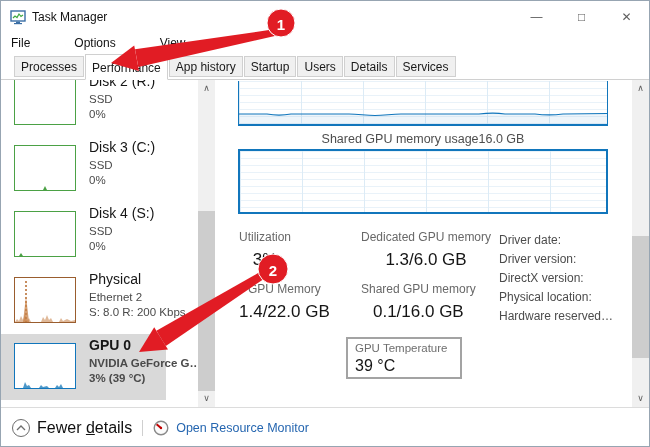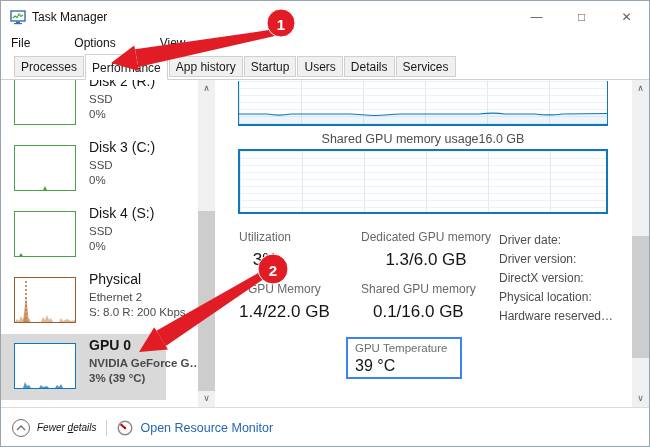--- a/index.html
+++ b/index.html
@@ -54,31 +54,31 @@
   .chart-header{position:absolute;left:238px;top:131px;width:368px;display:flex;justify-content:center;
     font-size:12.5px;color:#4e4e4e;}
   .chart2{position:absolute;left:237px;top:148px;width:370px;height:65px;box-sizing:border-box;border:2px solid #1176bc;}
 
   
   .stat{position:absolute;text-align:center;}
   .stat .lbl{font-size:12px;color:#686868;margin-bottom:6px;white-space:nowrap;}
   .stat .val{font-size:17px;color:#151515;white-space:nowrap;}
   .info-block{position:absolute;left:498px;top:230px;font-size:12px;color:#4c4c4c;line-height:19px;white-space:nowrap;}
   .temp-box{position:absolute;left:345px;top:336px;width:116px;height:42px;box-sizing:border-box;
-    border:2px solid #3b82f6;padding:3px 0 0 7px;background:#fff;}
+    border:2px solid #a3a3a3;padding:3px 0 0 7px;background:#fff;}
   .temp-box .lbl{font-size:11.5px;color:#6e6e6e;margin-bottom:3px;}
   .temp-box .val{font-size:16px;color:#151515;}
 
   
   .footer{position:absolute;left:0;right:0;top:406px;height:39px;border-top:1px solid #dcdcdc;
     display:flex;align-items:center;background:#fff;}
   .fewer{display:flex;align-items:center;margin-left:11px;}
   .circle-icon{width:18px;height:18px;border:1px solid #6e6e6e;border-radius:50%;display:flex;
     align-items:center;justify-content:center;margin-right:7px;box-sizing:border-box;}
-  .fewer-label{font-size:10px;color:#111;font-style:italic;}
+  .fewer-label{font-size:16px;color:#111;}
   .accel{text-decoration:underline;}
   .v-sep{width:1px;height:16px;background:#cfcfcf;margin:0 10px;}
   .res-link{display:flex;align-items:center;}
   .res-link .gauge{margin-right:7px;display:flex;}
   .link-text{font-size:12.5px;color:#2566b0;}
 
   
   .overlay{position:absolute;left:0;top:0;width:650px;height:447px;pointer-events:none;z-index:50;}
 </style>
 </head>

